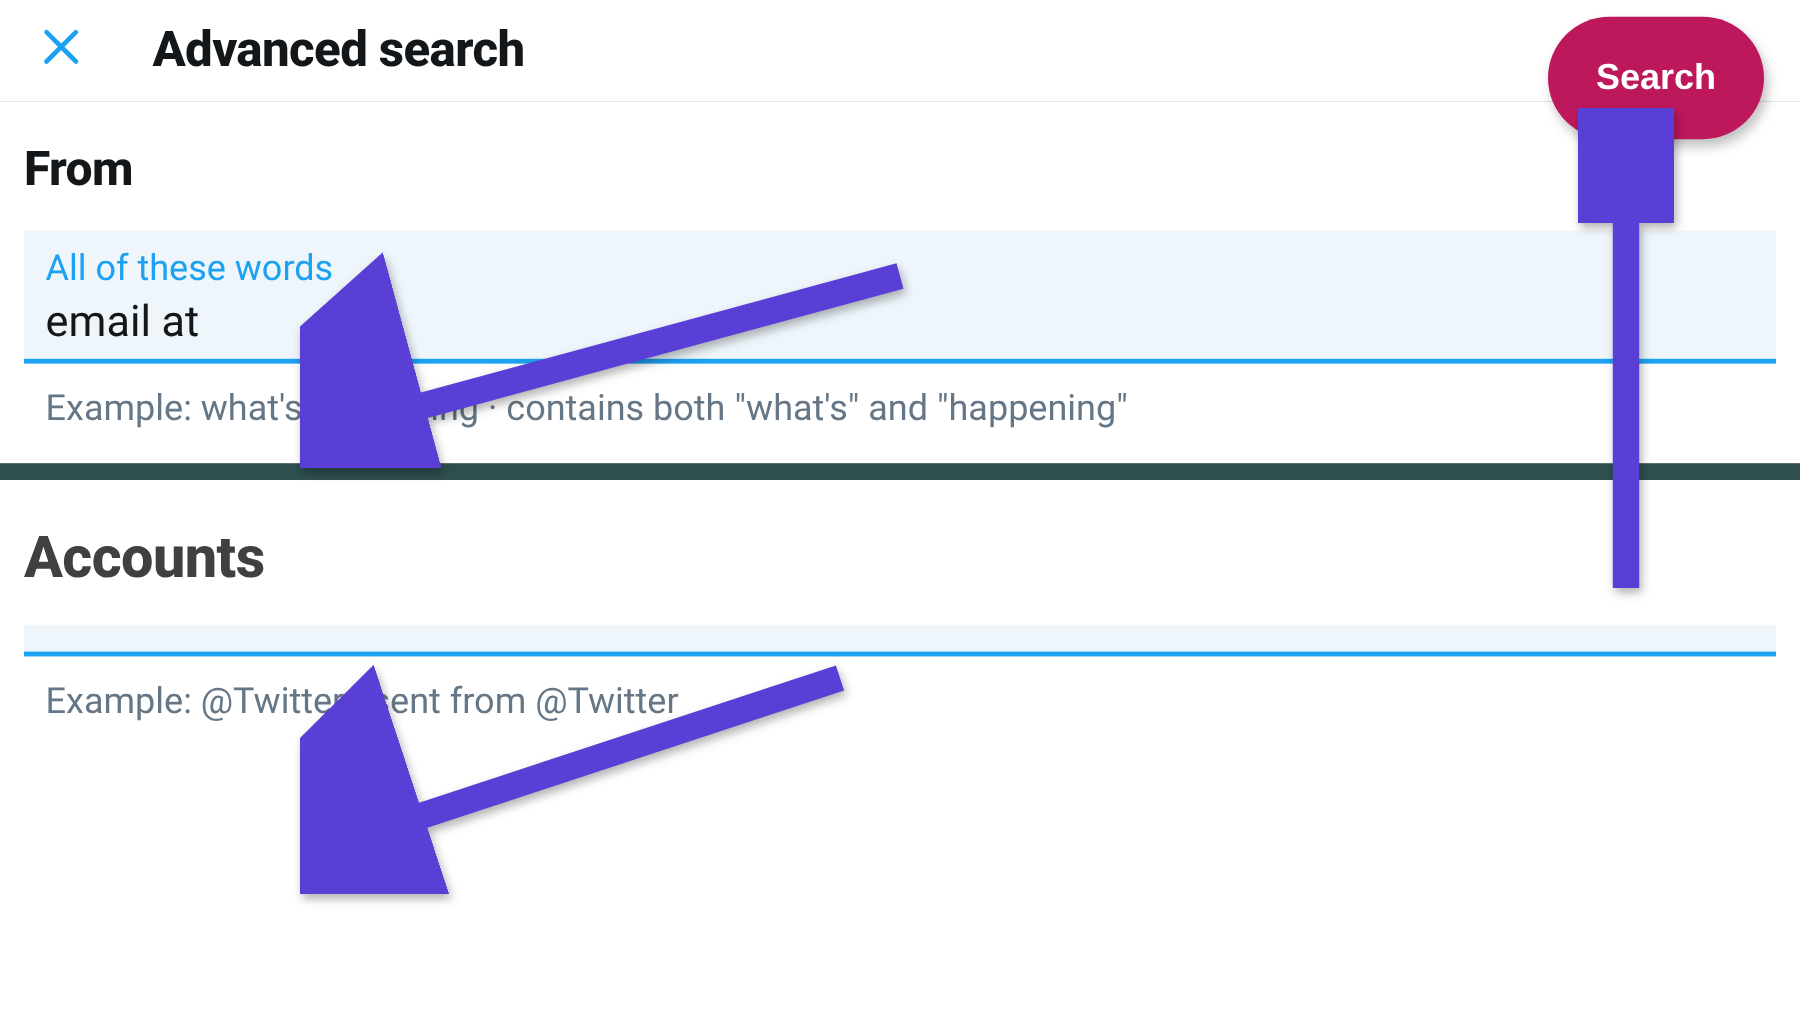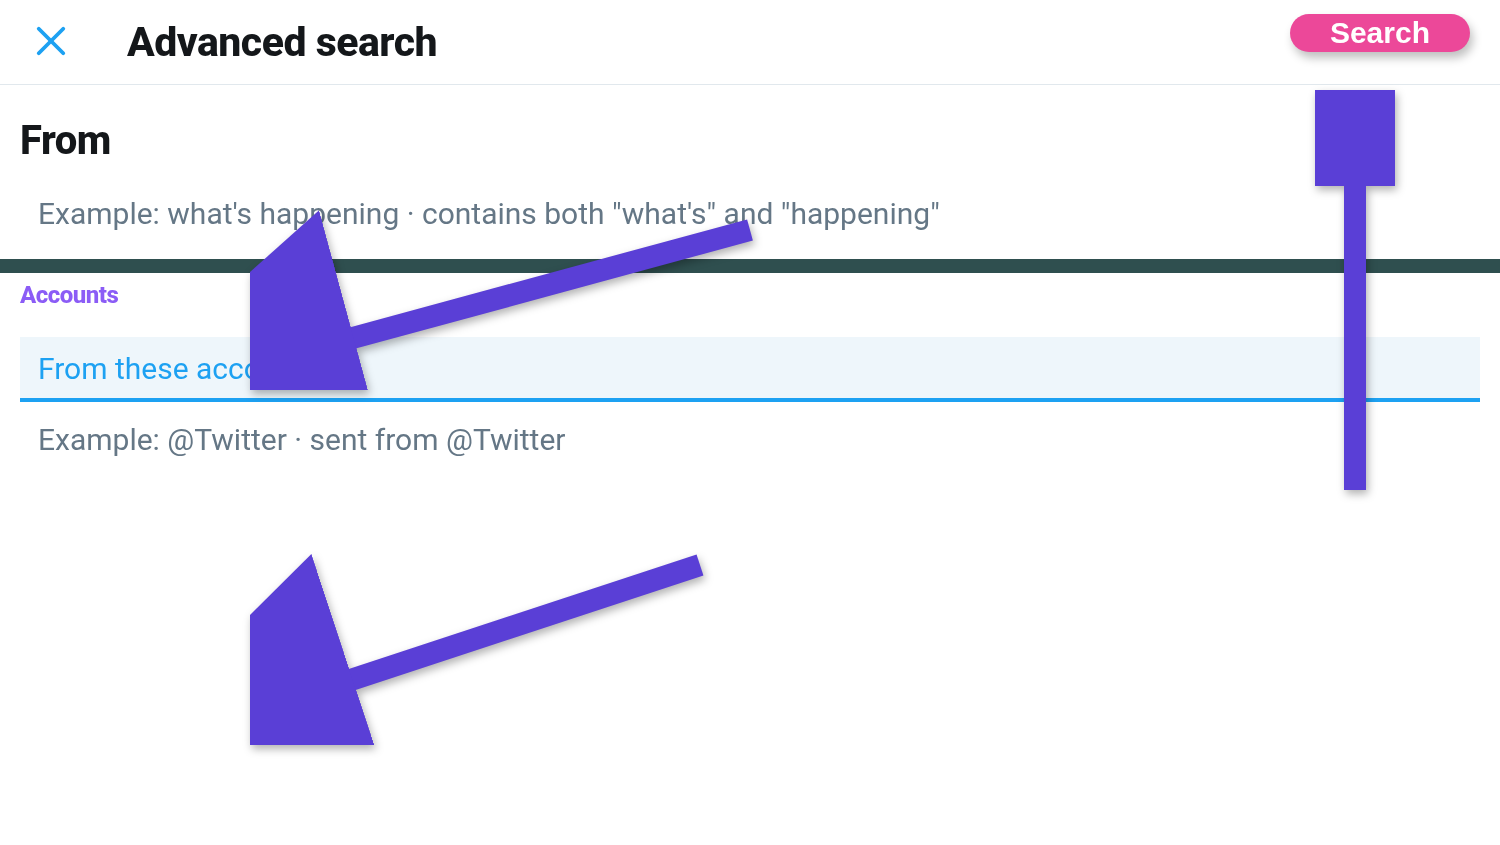--- a/index.html
+++ b/index.html
@@ -10,21 +10,21 @@
     body {
       font-family: -apple-system, BlinkMacSystemFont, "Segoe UI", Roboto, Helvetica, Arial, sans-serif;
       background: #ffffff;
       width: 1500px;
       height: 845px;
       position: relative;
       overflow: hidden;
     }
     .header {
       display: flex;
-      align-items: flex-end;
+      align-items: flex-start;
       padding: 18px 30px 18px 30px;
       border-bottom: 1px solid #e1e8ed;
       position: relative;
     }
     .close-btn {
       cursor: pointer;
       display: flex;
       align-items: center;
       justify-content: center;
       margin-right: 55px;
@@ -36,25 +36,25 @@
     .header-title {
       font-size: 41px;
       font-weight: 800;
       color: #14171a;
       letter-spacing: -0.5px;
     }
     .search-btn {
       position: absolute;
       right: 30px;
       top: 14px;
-      background: #ec4899;
+      background: #be185d;
       color: #ffffff;
       border: none;
       border-radius: 100px;
-      padding: 2px 40px;
+      padding: 34px 40px;
       font-size: 30px;
       font-weight: 700;
       cursor: pointer;
       box-shadow: 3px 6px 10px rgba(0,0,0,0.25);
     }
     .section {
       padding: 0 20px;
     }
     .section-title {
       font-size: 40px;
@@ -94,24 +94,24 @@
     }
     .divider-gap {
       height: 14px;
       background: #2f4f4f;
       margin: 0 -20px;
     }
     .accounts-section {
       padding-top: 0;
     }
     .accounts-title {
-      font-size: 24px;
+      font-size: 48px;
       font-weight: 800;
-      color: #8b5cf6;
-      padding: 8px 0 28px 0;
+      color: #404040;
+      padding: 36px 0 28px 0;
       letter-spacing: -0.5px;
     }
     .arrow {
       position: absolute;
       pointer-events: none;
     }
     .arrow svg {
       filter: drop-shadow(2px 4px 4px rgba(0,0,0,0.3));
     }
     .arrow1 {
@@ -138,29 +138,32 @@
         <line x1="19" y1="5" x2="5" y2="19"></line>
       </svg>
     </span>
   </div>
   <div class="header-title">Advanced search</div>
   <button class="search-btn">Search</button>
 </div>
 
 <div class="section">
   <div class="section-title">From</div>
+  <div class="field-box">
+    <div class="field-label">All of these words</div>
+    <input class="field-input" type="text" value="email at" style="">
+  </div>
   <div class="example-text">Example: what's happening · contains both "what's" and "happening"</div>
 </div>
 
 <div class="divider-gap"></div>
 
 <div class="section accounts-section">
   <div class="accounts-title">Accounts</div>
   <div class="field-box">
-    <div class="field-label">From these accounts</div>
   </div>
   <div class="example-text">Example: @Twitter · sent from @Twitter</div>
 </div>
 
 <div class="arrow arrow1">
   <svg width="520" height="180" viewBox="0 0 520 180">
     <defs>
       <marker id="ah1" markerWidth="12" markerHeight="12" refX="3" refY="6" orient="auto">
         <polygon points="0,0 12,6 0,12" fill="#5a3fd6"></polygon>
       </marker>

